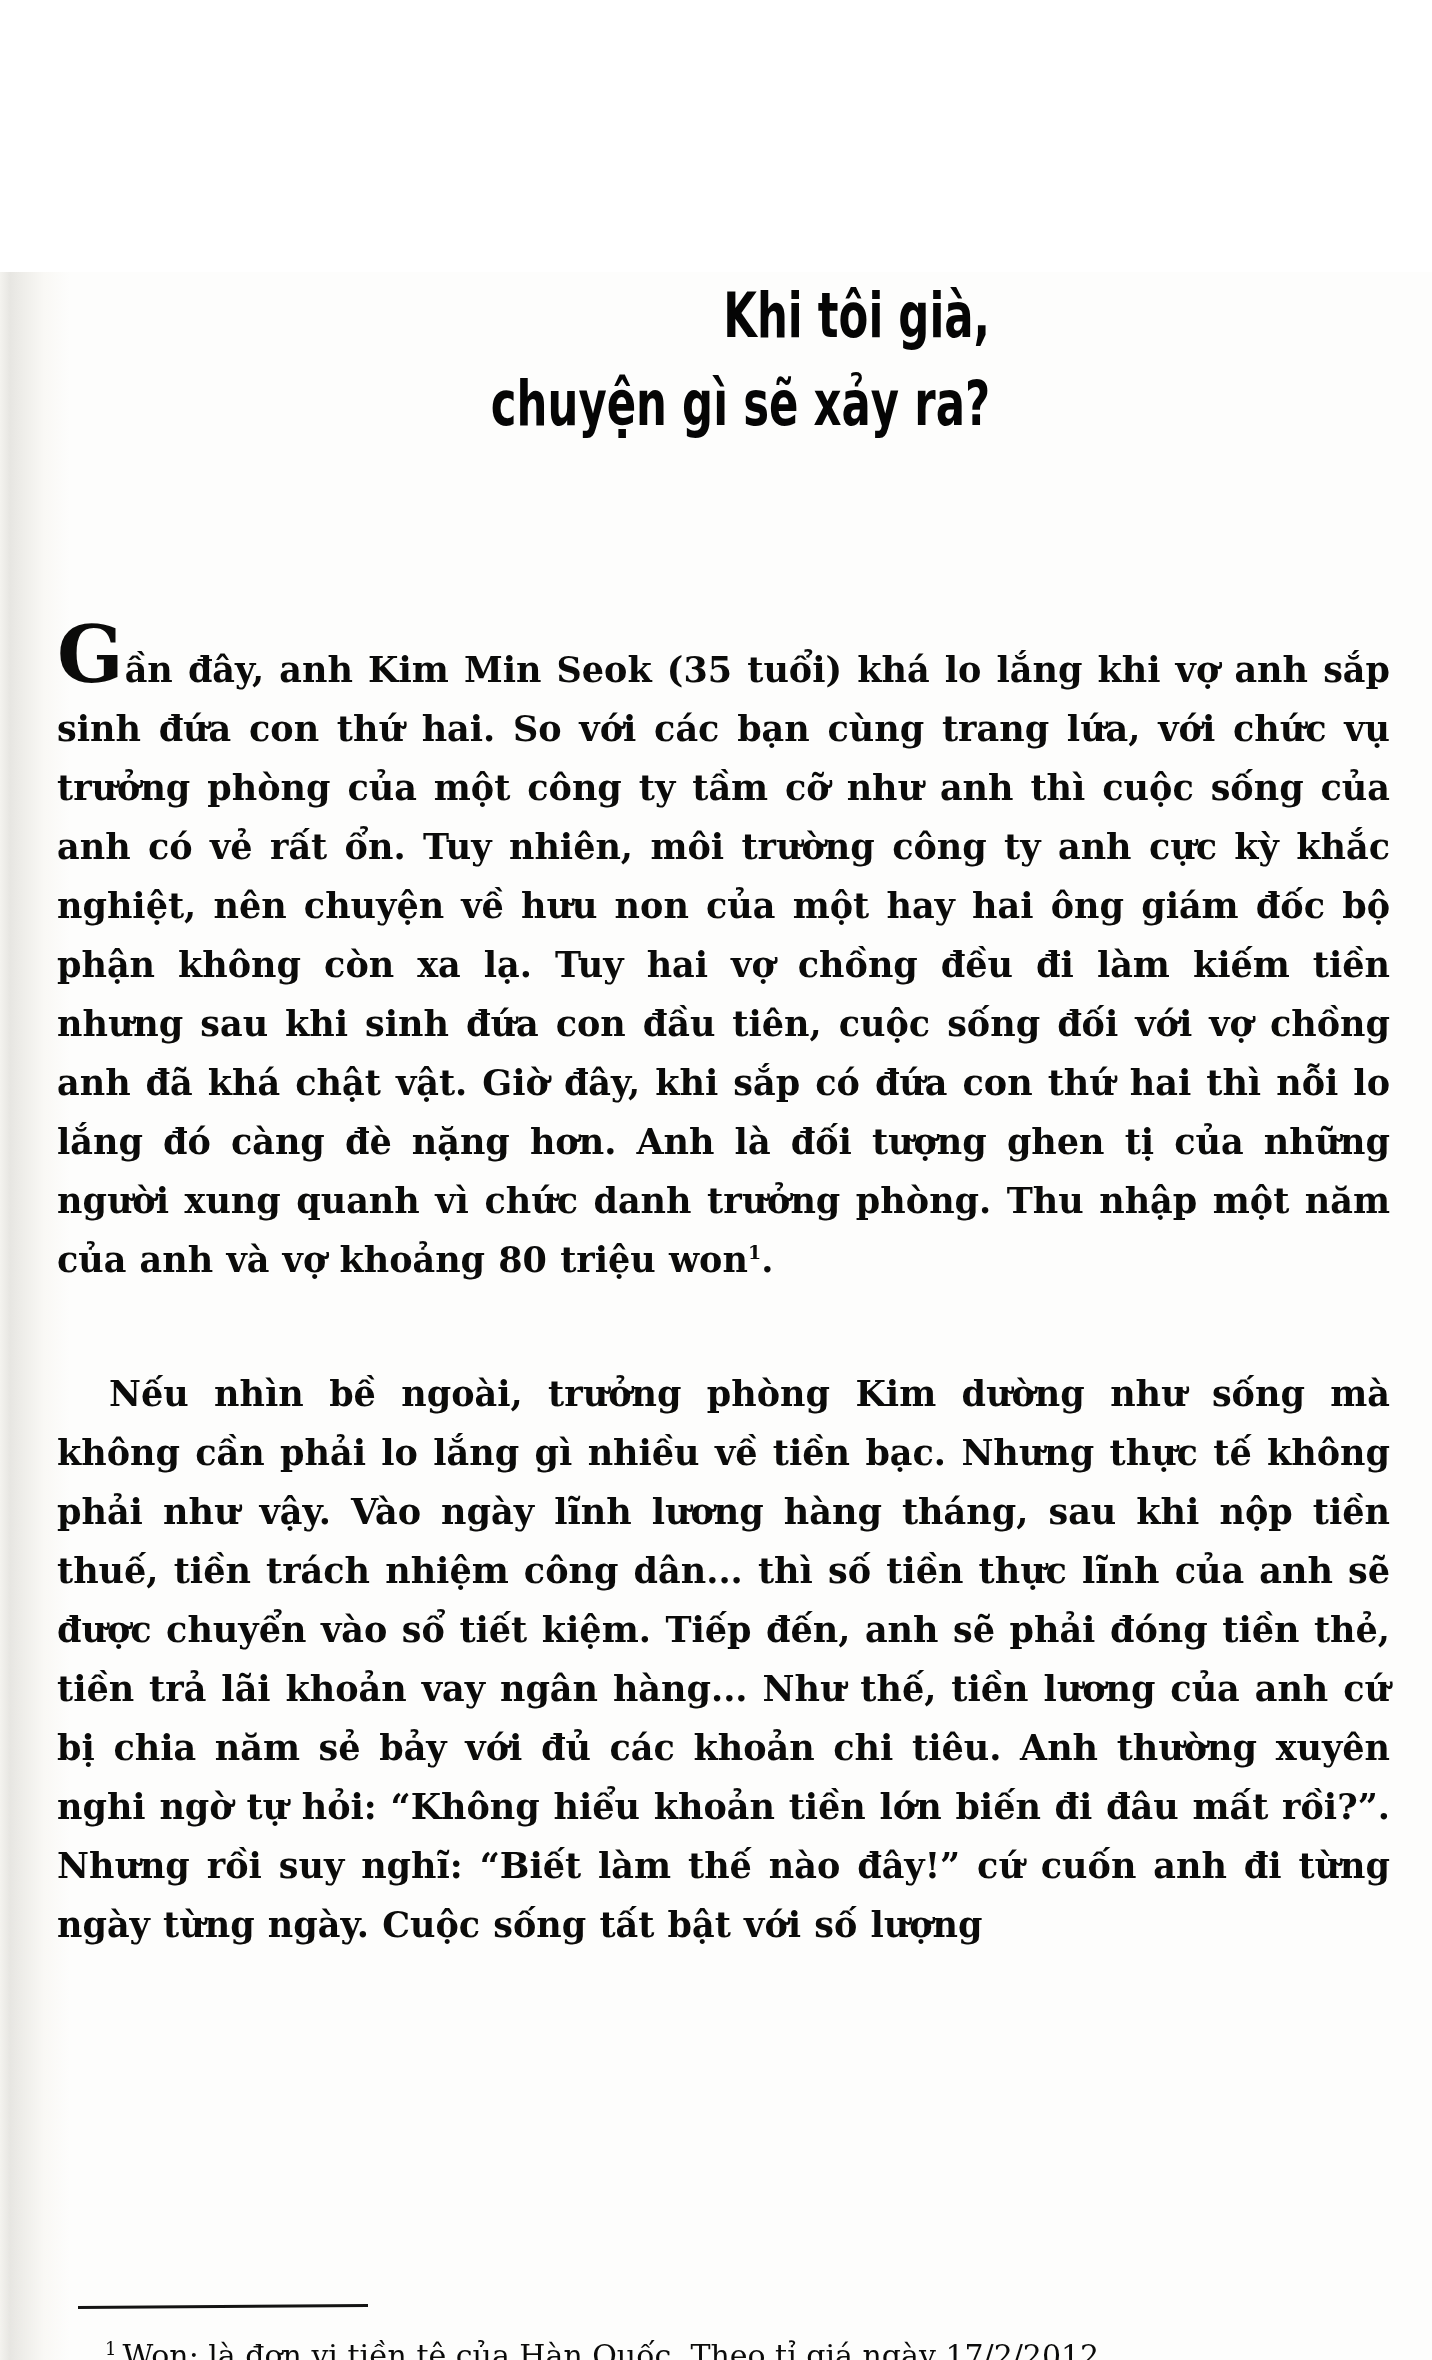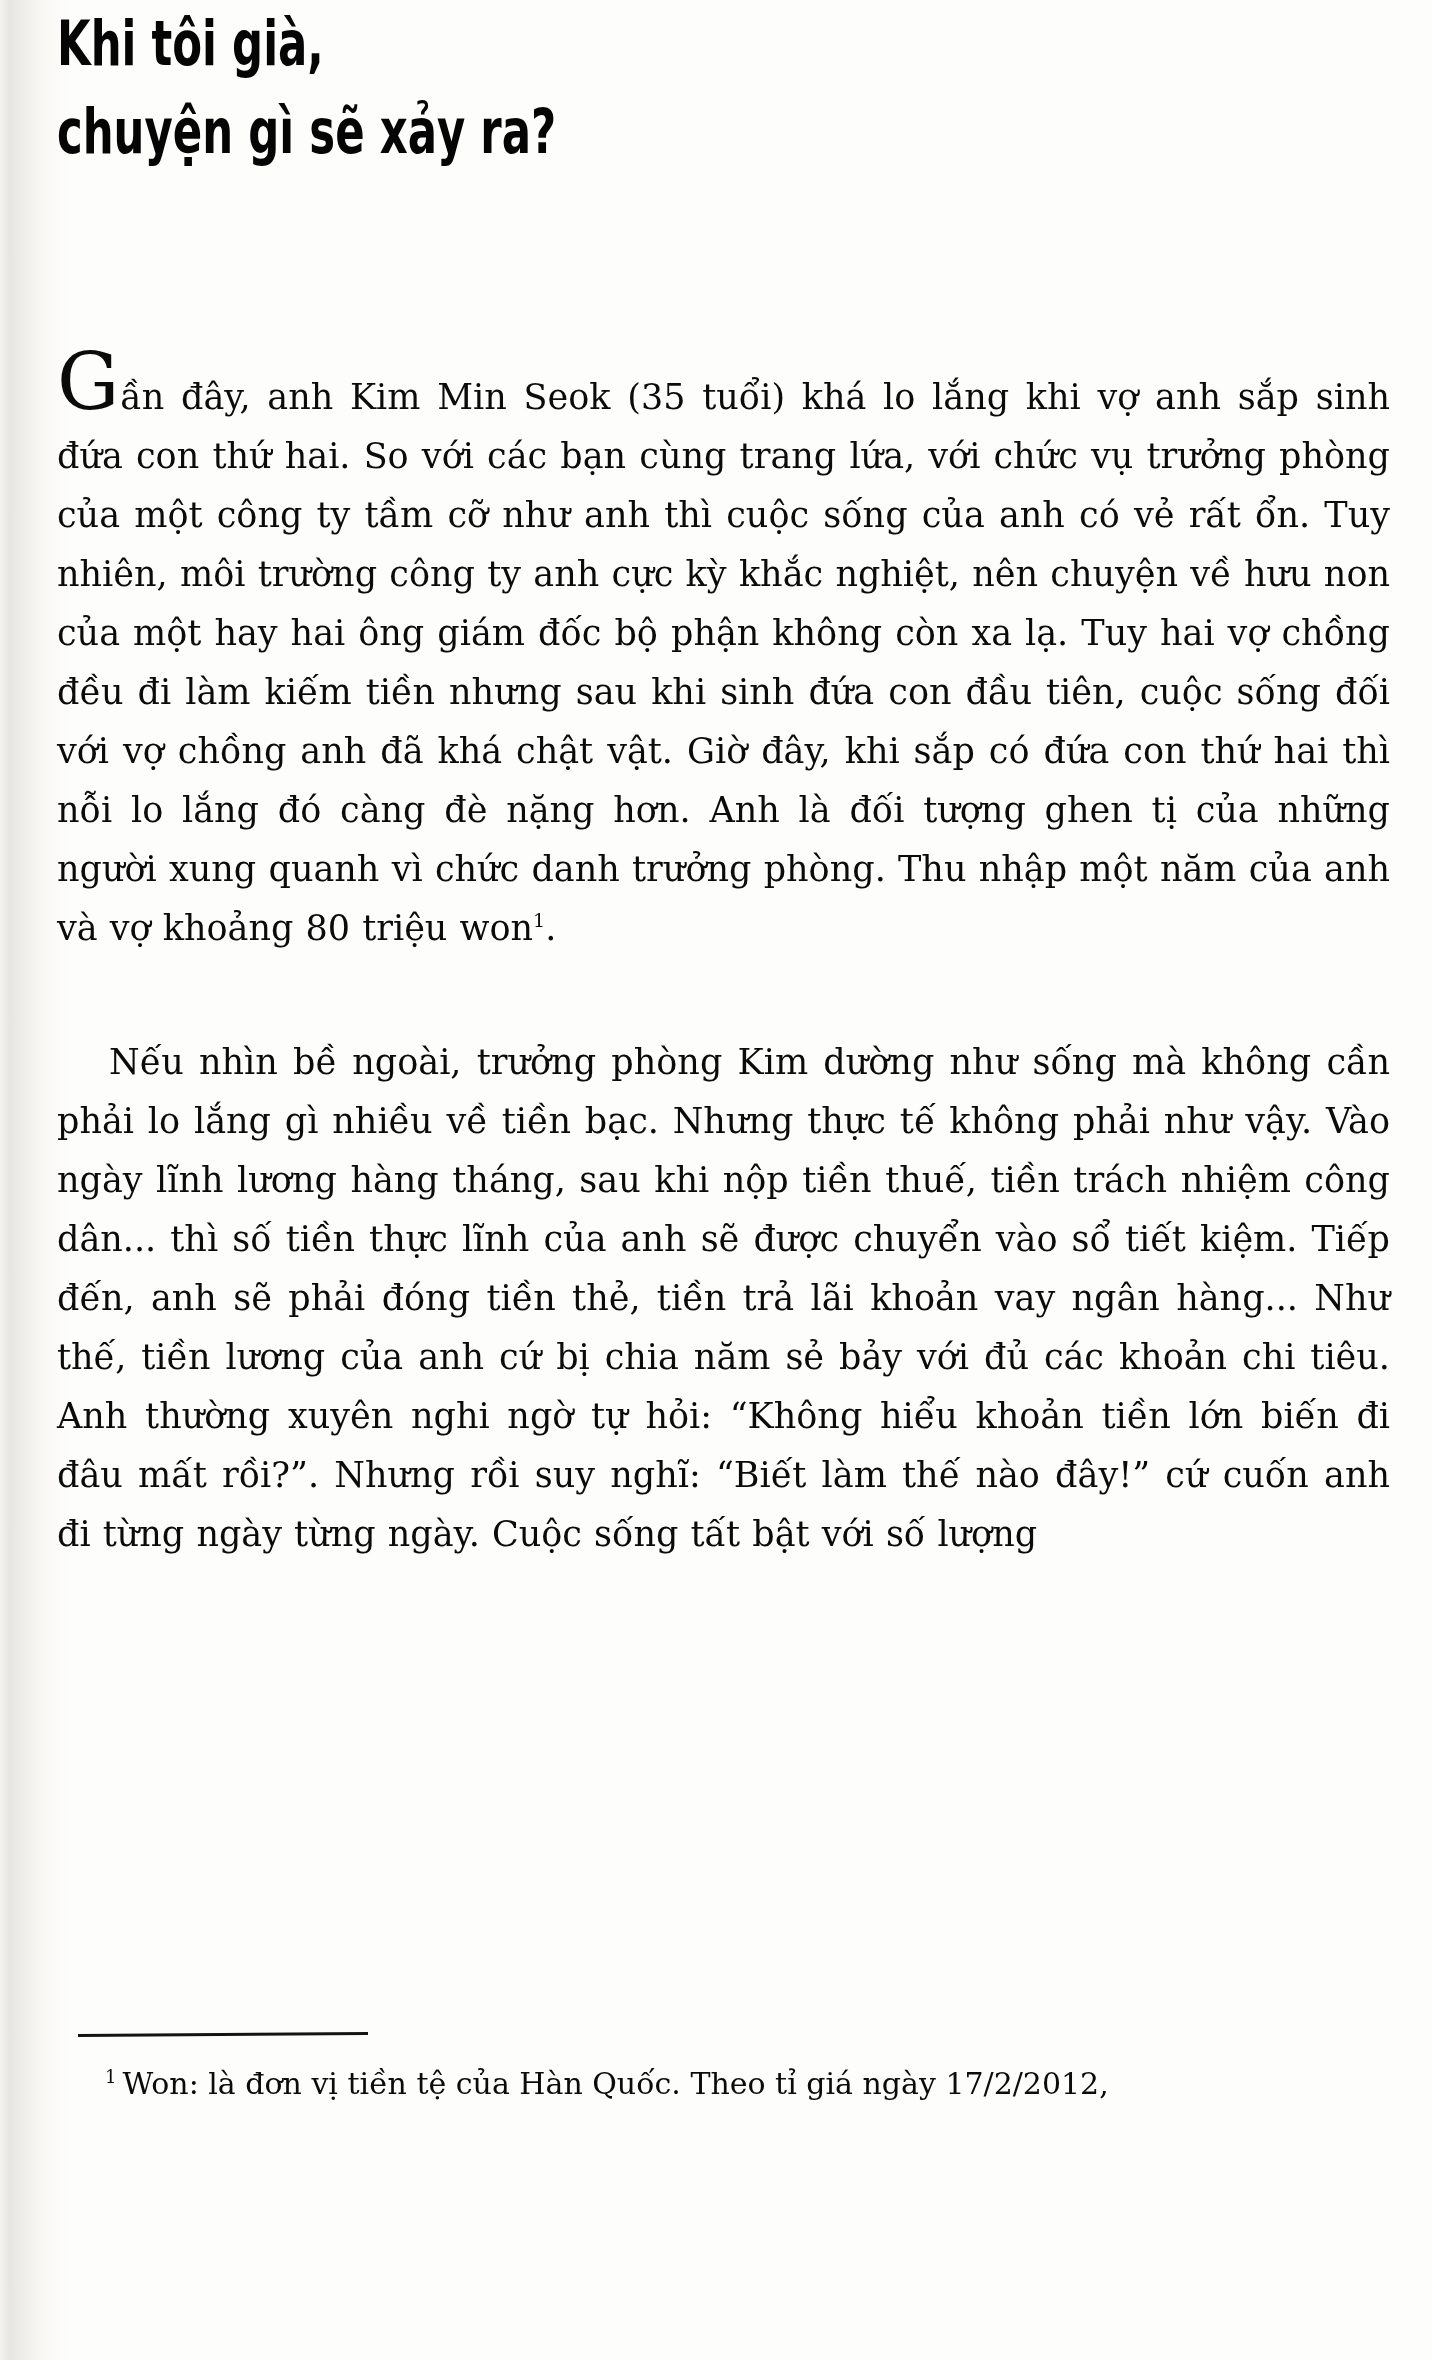--- a/index.html
+++ b/index.html
@@ -12,38 +12,39 @@
   }
   .page {
     position: relative;
     width: 1432px; height: 2360px;
     background: linear-gradient(90deg,
       #f4f3ef 0px, #e7e6e2 10px, #efeeea 24px,
       #f9f8f5 44px, #fdfdfc 70px, #fdfdfc 100%);
     padding: 0 42px 0 57px;
   }
   
-  .title { font-family: "DejaVu Sans", sans-serif; font-weight: bold; color: #050505; }
+  .title { margin-top: 272px; font-family: "DejaVu Sans", sans-serif; font-weight: bold; color: #050505; text-align: right; }
   .title-line {
     display: block;
     font-size: 62px;
     line-height: 88px;
     white-space: nowrap;
     transform: scaleX(0.70);
     transform-origin: 0 50%;
     letter-spacing: 0px;
   }
   
   .body-text {
     margin-top: 192px;
     width: 1333px;
     font-size: 35px;
     line-height: 59px;
     text-align: justify;
     word-spacing: 1px;
+    font-weight: bold;
   }
   .para-2 { margin-top: 75px; text-indent: 52px; }
   .dropcap {
     font-size: 78px;
     line-height: 1px;
     letter-spacing: 1px;
   }
   .fn-ref {
     font-size: 19px;
     vertical-align: super;

